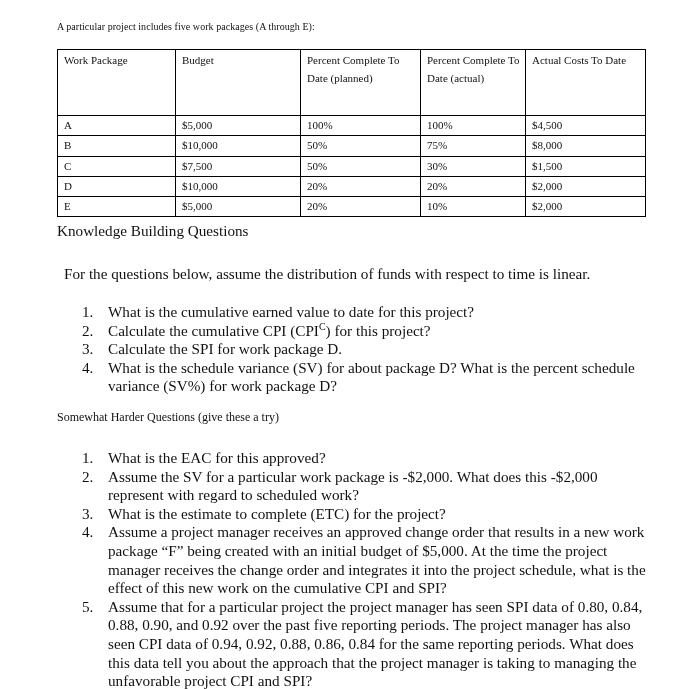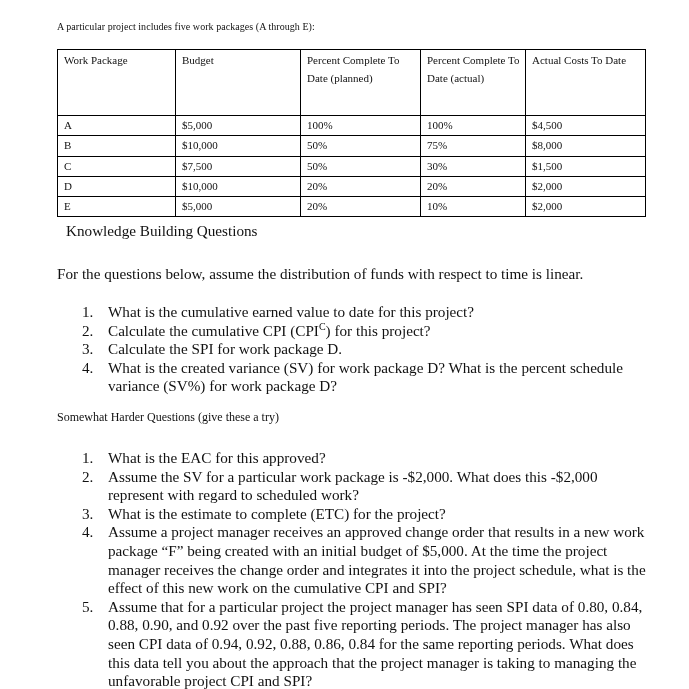--- a/index.html
+++ b/index.html
@@ -71,25 +71,24 @@
   col.c4 { width: 120px; }
 
   
   .kb-heading {
     position: absolute;
     left: 57px;
     top: 221px;
     font-size: 15.2px;
     line-height: 19px;
     white-space: nowrap;
-    margin-left: 9px;
   }
   .kb-note {
     position: absolute;
-    left: 57px;
+    left: 64px;
     top: 264px;
     font-size: 15.2px;
     line-height: 19px;
     white-space: nowrap;
   }
   .sh-heading {
     position: absolute;
     left: 57px;
     top: 408px;
     font-size: 12px;
@@ -214,21 +213,21 @@
     <li>
       <span class="num">2.</span>
       <span class="qtext"><span>Calculate the cumulative CPI (CPI</span><sup class="sup-c">C</sup><span>) for this project?</span></span>
     </li>
     <li>
       <span class="num">3.</span>
       <span class="qtext">Calculate the SPI for work package D.</span>
     </li>
     <li>
       <span class="num">4.</span>
-      <span class="qtext">What is the created variance (SV) for work package D?  What is the percent schedule variance (SV%) for work package D?</span>
+      <span class="qtext">What is the schedule variance (SV) for about package D?  What is the percent schedule variance (SV%) for work package D?</span>
     </li>
   </ol>
 
   <div class="sh-heading">Somewhat Harder Questions (give these a try)</div>
 
   <ol class="qlist sh">
     <li>
       <span class="num">1.</span>
       <span class="qtext">What is the EAC for this approved?</span>
     </li>

